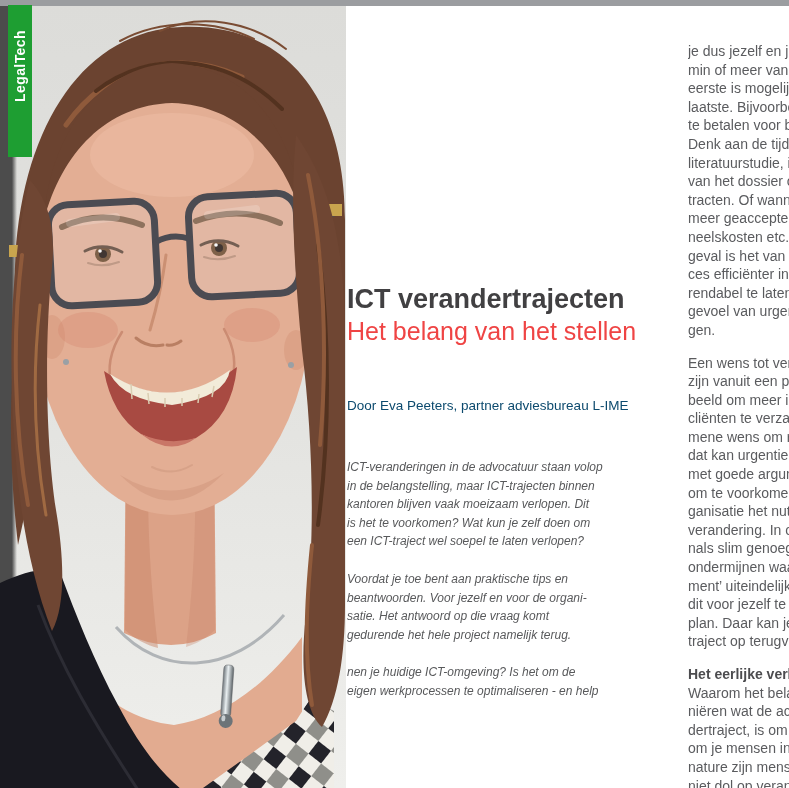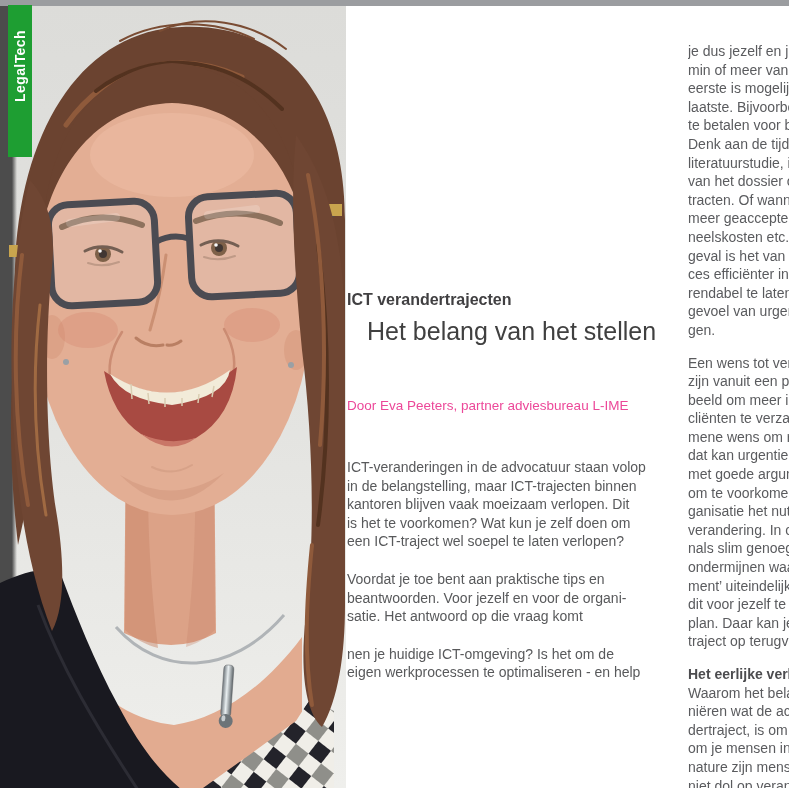--- a/index.html
+++ b/index.html
@@ -22,36 +22,36 @@
     background:#1e9e32;
   }
   .badge .vtxt{
     position:absolute;left:50%;top:61px;
     transform:translate(-50%,-50%) rotate(-90deg);
     white-space:nowrap;
     color:#ffffff;font-size:14px;font-weight:bold;letter-spacing:0.4px;
   }
   .article-title{
     position:absolute;left:347px;top:284px;width:330px;
-    font-size:16px;line-height:31px;font-weight:bold;color:#414042;
+    font-size:27px;line-height:31px;font-weight:bold;color:#414042;
     white-space:nowrap;
   }
   .article-subtitle{
     position:absolute;left:347px;top:316px;width:330px;
-    font-size:25px;line-height:31.5px;font-weight:normal;color:#404040;margin-left:20px;
+    font-size:25px;line-height:31.5px;font-weight:normal;color:#ef4444;
   }
   .article-subtitle .line{white-space:nowrap;}
   .article-byline{
     position:absolute;left:347px;top:397px;width:330px;
-    font-size:13.5px;line-height:17px;color:#ec4899;white-space:nowrap;
+    font-size:13.5px;line-height:17px;color:#0c4a6e;white-space:nowrap;
   }
   .col-mid-body{
     position:absolute;left:347px;top:458px;width:330px;height:330px;
     overflow:hidden;
-    font-size:14px;line-height:18.6px;color:#58595b;
+    font-size:12px;line-height:18.6px;color:#58595b;font-style:italic;
   }
   .col-right{
     position:absolute;left:688px;top:42px;width:101px;height:746px;
     overflow:hidden;
     font-size:14px;line-height:18.6px;color:#5a5b5e;
   }
   .p-block{margin:0 0 19px 0;}
   .col-right .p-block{margin:0 0 14px 0;}
   .h-block{font-weight:bold;color:#4c4c4f;margin:0;white-space:nowrap;}
   .line{white-space:nowrap;}
@@ -211,20 +211,21 @@
         <div class="line">ICT-veranderingen in de advocatuur staan volop</div>
         <div class="line">in de belangstelling, maar ICT-trajecten binnen</div>
         <div class="line">kantoren blijven vaak moeizaam verlopen. Dit</div>
         <div class="line">is het te voorkomen? Wat kun je zelf doen om</div>
         <div class="line">een ICT-traject wel soepel te laten verlopen?</div>
       </div>
       <div class="p-block">
         <div class="line">Voordat je toe bent aan praktische tips en</div>
         <div class="line">beantwoorden. Voor jezelf en voor de organi-</div>
         <div class="line">satie. Het antwoord op die vraag komt</div>
+        <div class="line">gedurende het hele project namelijk terug.</div>
       </div>
       <div class="p-block">
         <div class="line">nen je huidige ICT-omgeving? Is het om de</div>
         <div class="line">eigen werkprocessen te optimaliseren - en help</div>
       </div>
     </div>
 
   <div class="col-right">
       <div class="p-block">
         <div class="line">je dus jezelf en je</div>

